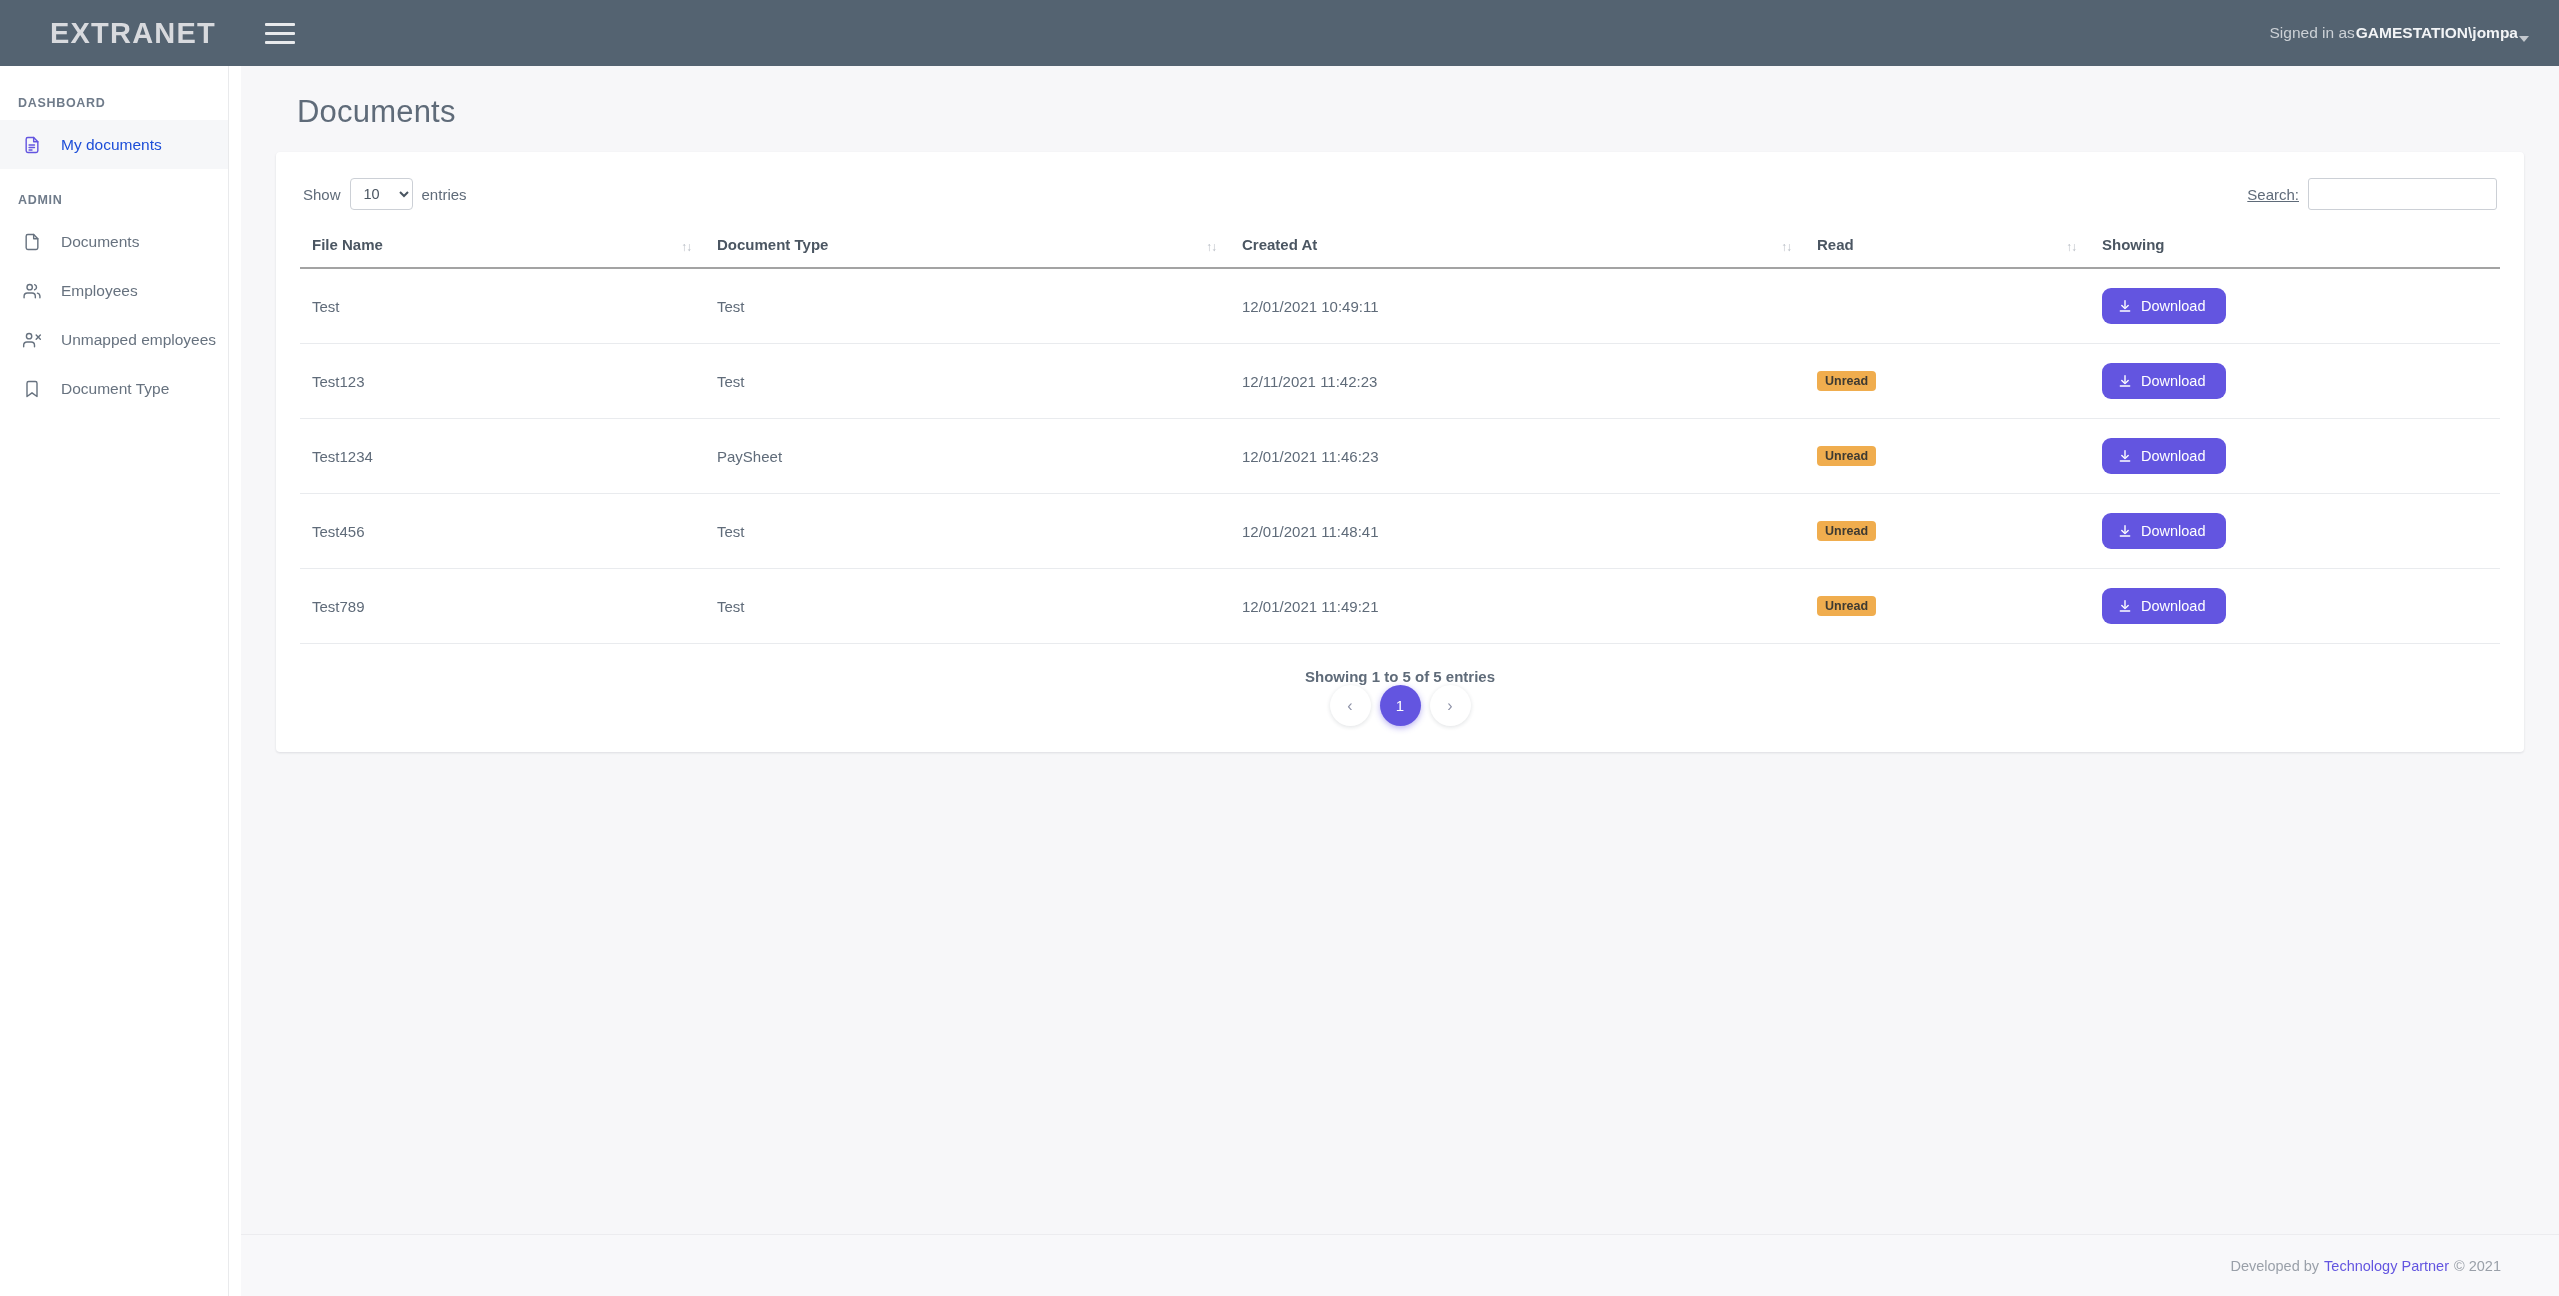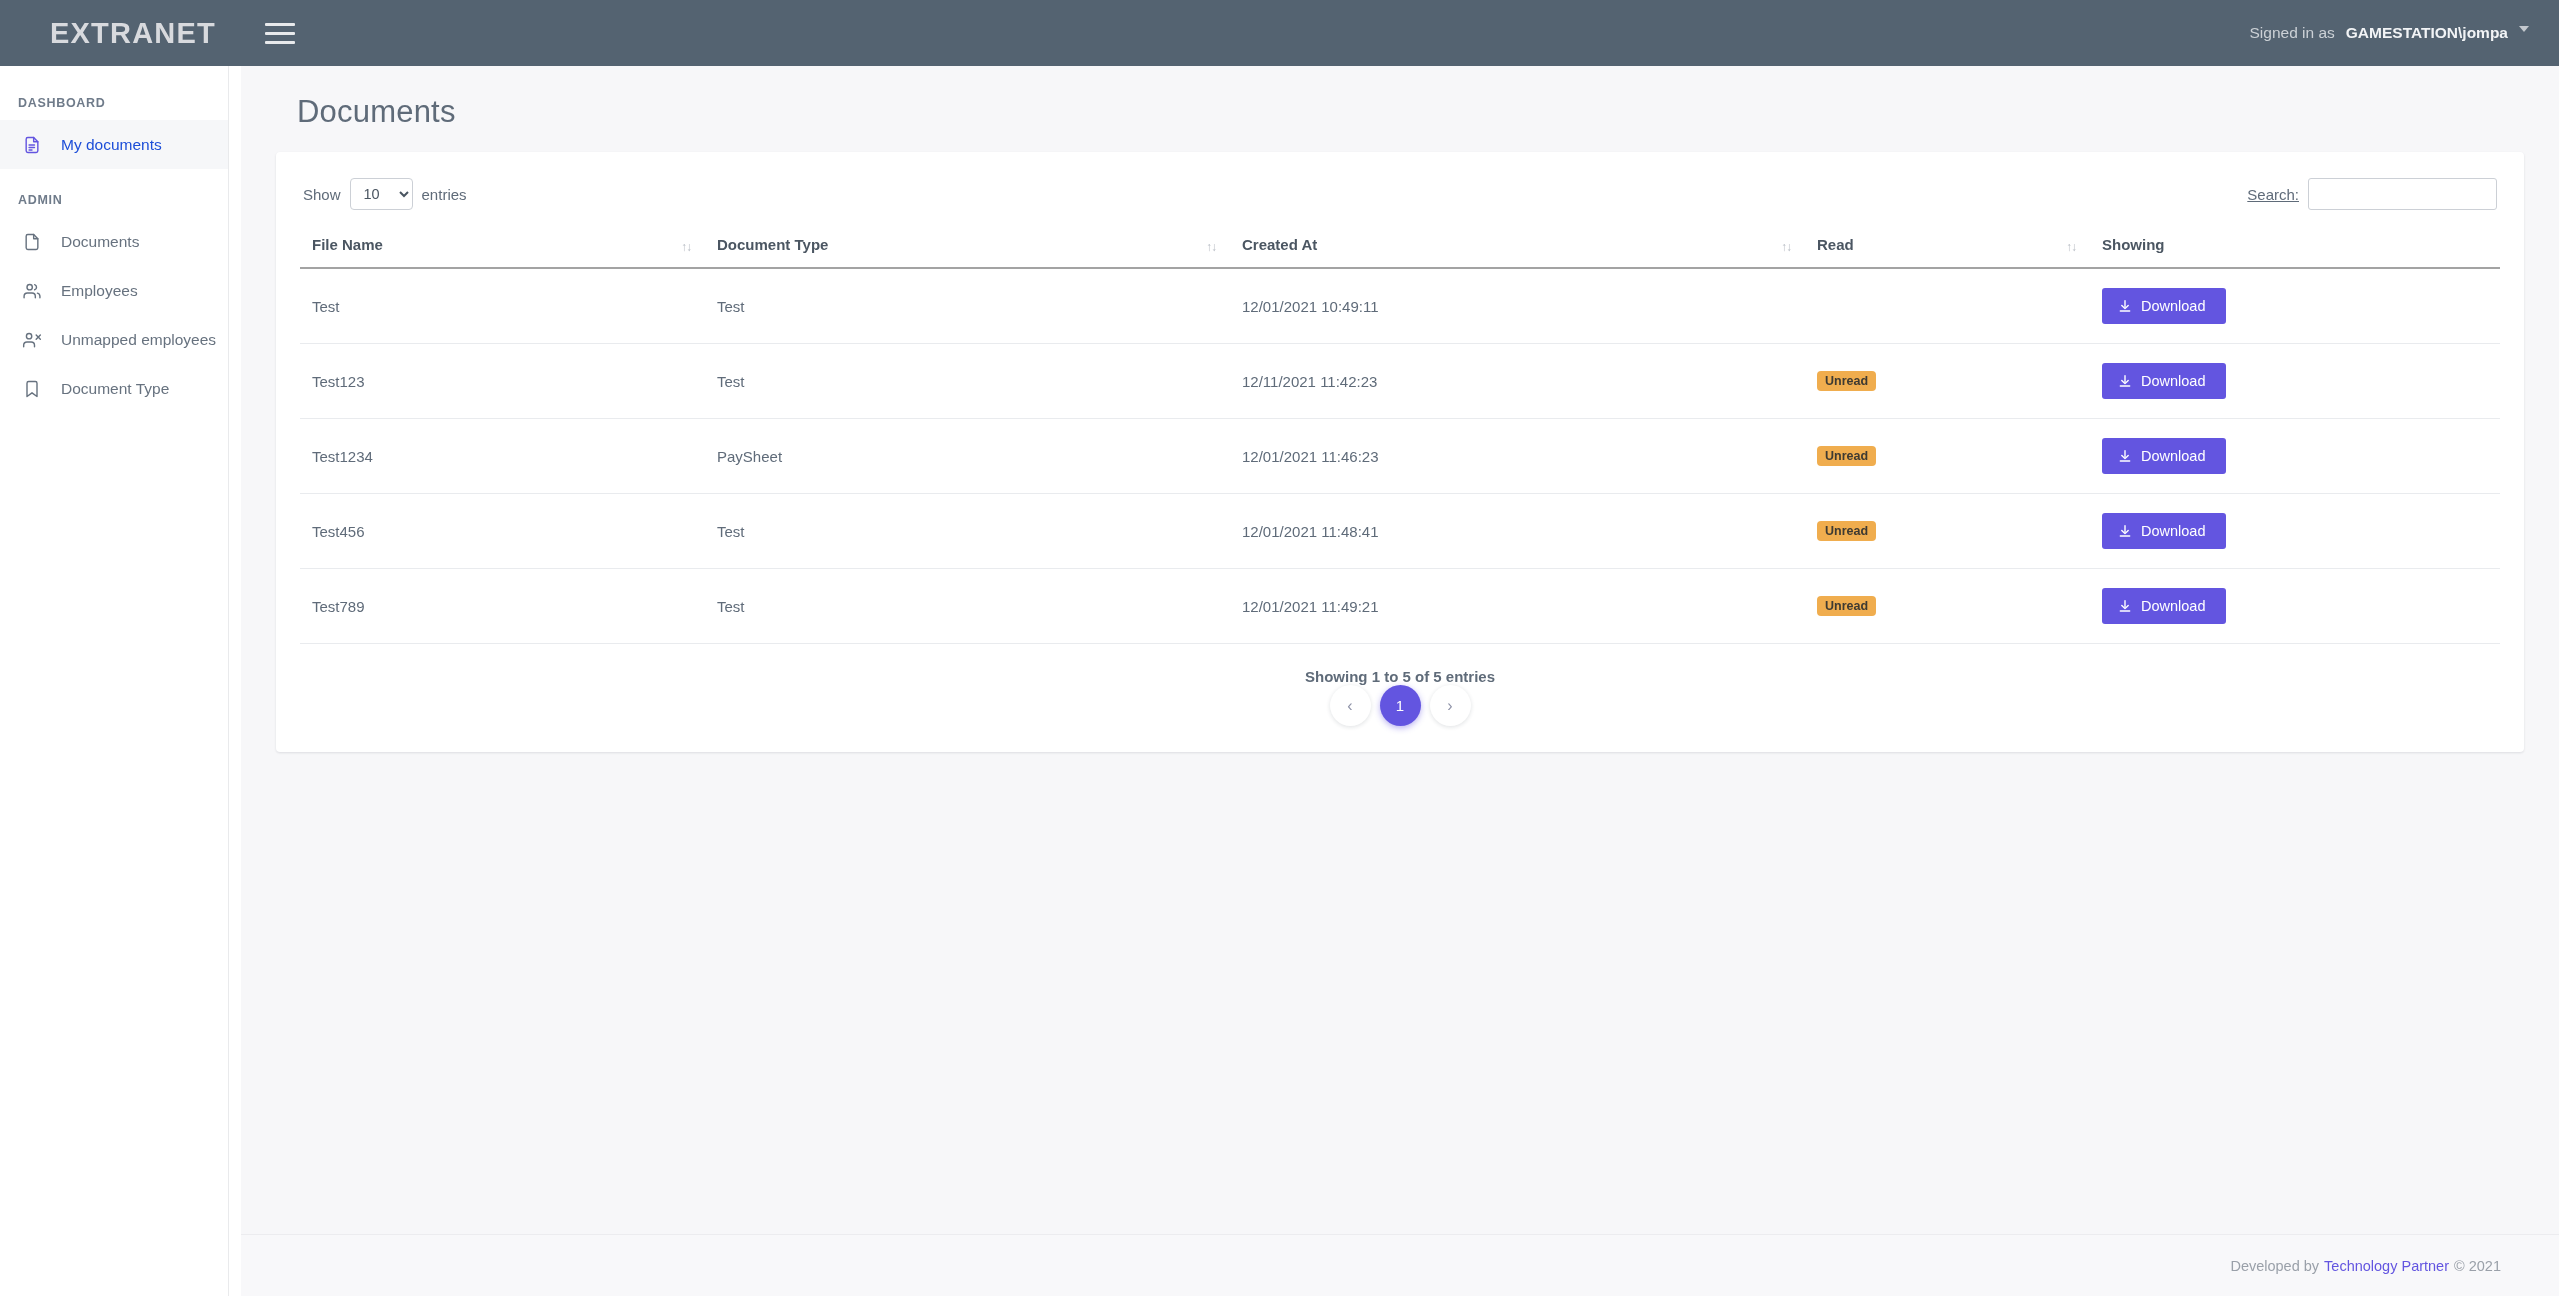--- a/index.html
+++ b/index.html
@@ -37,21 +37,21 @@
     justify-content: center; gap: 6px;
     cursor: pointer;
   }
   .burger span {
     display: block; height: 3px; width: 30px;
     background: #e8eaec; border-radius: 1px;
   }
   .nav-right {
     margin-left: auto;
     padding-right: 30px;
-    display: flex; align-items: flex-start; gap: 11px;
+    display: flex; align-items: flex-end; gap: 1px;
     font-size: 15.5px;
     color: #ccd1d6;
     cursor: pointer;
   }
   .nav-right b { color: #f2f4f6; font-weight: bold; }
   .caret-down {
     width: 0; height: 0;
     border-left: 5px solid transparent;
     border-right: 5px solid transparent;
     border-top: 6px solid #c3c8ce;
@@ -193,21 +193,21 @@
     padding: 4px 8px 4px 8px;
     line-height: 1;
   }
   .btn-download {
     display: inline-flex;
     align-items: center;
     gap: 9px;
     background: #6355e0;
     color: #ffffff;
     border: none;
-    border-radius: 3px;
+    border-radius: 9px;
     font-size: 14.5px;
     padding: 10px 20px 10px 16px;
     cursor: pointer;
     font-family: "Liberation Sans", sans-serif;
   }
   .btn-download svg { display: block; }
 
   .table-bottom {
     display: flex; align-items: center;
     padding: 24px 5px 6px 5px;

